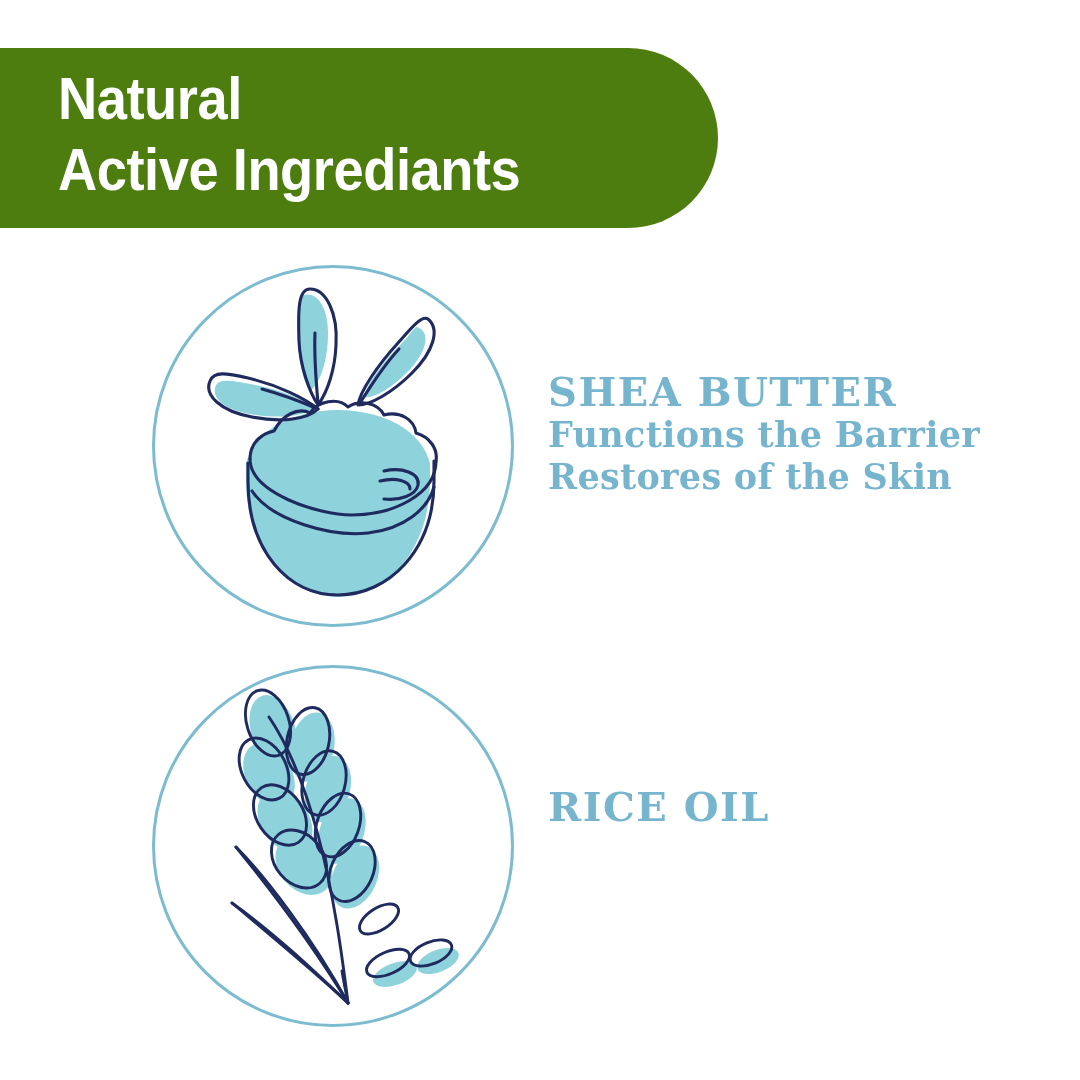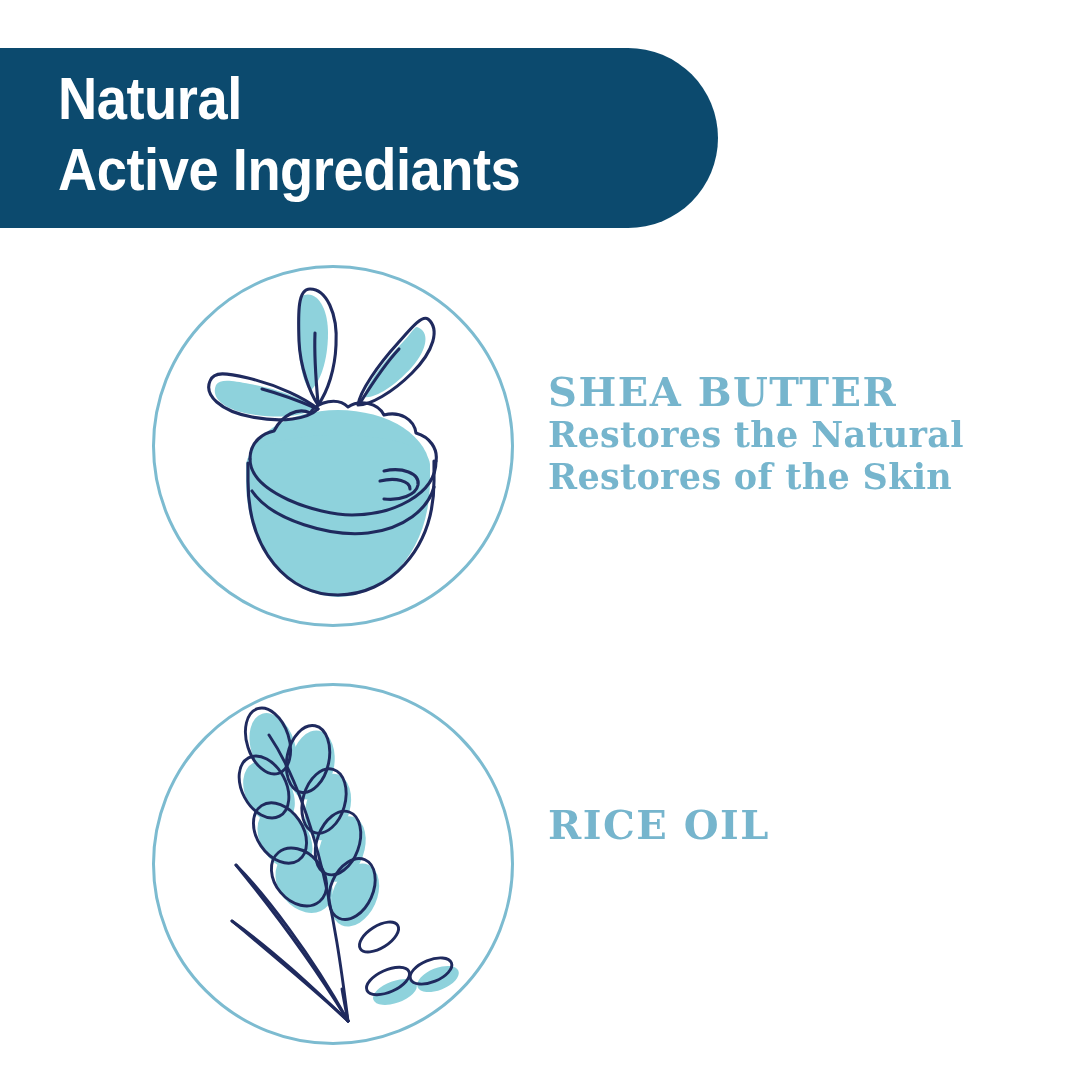--- a/index.html
+++ b/index.html
@@ -9,41 +9,41 @@
     font-family:"Liberation Sans", sans-serif;
     overflow:hidden;
     position:relative;
   }
   #stage{position:absolute;inset:0;width:1080px;height:1080px;}
 
   
   .banner{
     position:absolute;left:0;top:48px;
     width:718px;height:180px;
-    background:#0c4a6e;
+    background:#4d7c0f;
     border-radius:0 92px 92px 0;
     box-sizing:border-box;
     padding:16px 0 0 58px;
   }
   .banner-title{
     color:#ffffff;
     font-family:"Liberation Sans", sans-serif;
     font-weight:700;
     font-size:59px;
     line-height:71px;
     letter-spacing:-0.5px;
     transform:scaleX(0.92);
     transform-origin:left top;
     white-space:nowrap;
   }
 
   
   .row{position:absolute;left:0;width:888px;}
   .row-shea{top:265px;height:364px;}
-  .row-rice{top:683px;height:366px;padding-left:24px;}
+  .row-rice{top:665px;height:366px;padding-left:24px;}
 
   .circle{
     position:absolute;left:152px;top:0;
     width:362px;height:362px;
     border:3px solid #7cbbd0;
     border-radius:50%;
     box-sizing:border-box;
   }
   .art{position:absolute;left:152px;top:0;width:362px;height:362px;}
 
@@ -117,21 +117,21 @@
         <path d="M228 216 C244 212 258 216 258 224"></path>
 
         <path d="M96 198 L96 216 C96 286 136 330 186 330 C236 330 282 286 282 216 L282 196"></path>
 
         <path d="M100 226 C120 256 180 272 216 268 C252 264 276 244 282 222"></path>
       </g>
     </svg>
 
     <div class="textblock tb-shea">
       <p class="ing-name">SHEA BUTTER</p>
-      <p class="ing-desc">Restores the Natural</p>
+      <p class="ing-desc">Functions the Barrier</p>
       <p class="ing-desc">Restores of the Skin</p>
     </div>
   </div>
 
   <div class="row row-rice">
 
     <div class="circle"></div>
 
     <svg class="art" viewBox="0 0 362 362">
 

